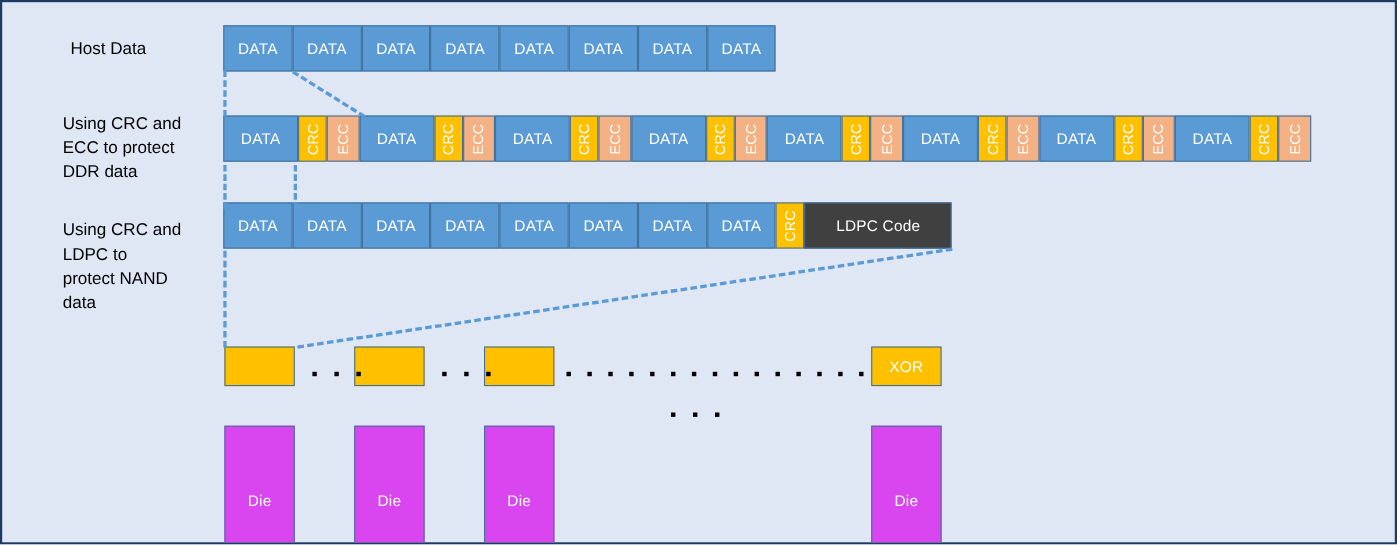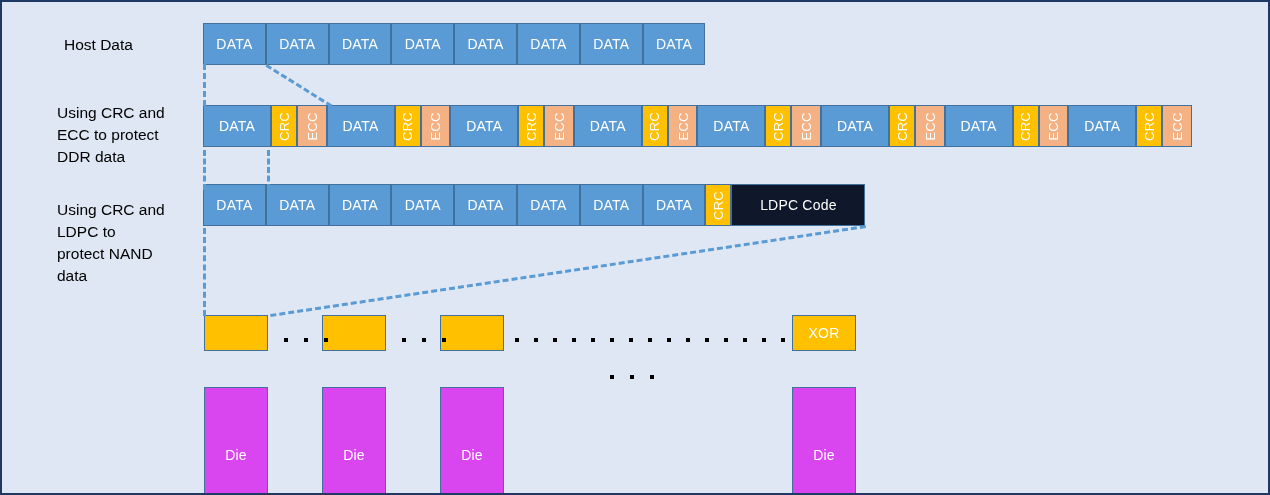--- a/index.html
+++ b/index.html
@@ -39,21 +39,21 @@
     align-items: center;
     justify-content: center;
     color: #ffffff;
     font-size: 14px;
     letter-spacing: .2px;
     overflow: hidden;
   }
   .cell.data  { background: #5b9bd5; }
   .cell.crc   { background: #ffc000; }
   .cell.ecc   { background: #f4b183; }
-  .cell.ldpc  { background: #0f172a; }
+  .cell.ldpc  { background: #404040; }
   .cell.xor   { background: #ffc000; }
   .cell.die   { background: #d946ef; margin-top: 37px; }
   .cell.vert  { }
   .cell.vert > span {
     transform: rotate(-90deg);
     white-space: nowrap;
     font-size: 13px;
   }
 
   

